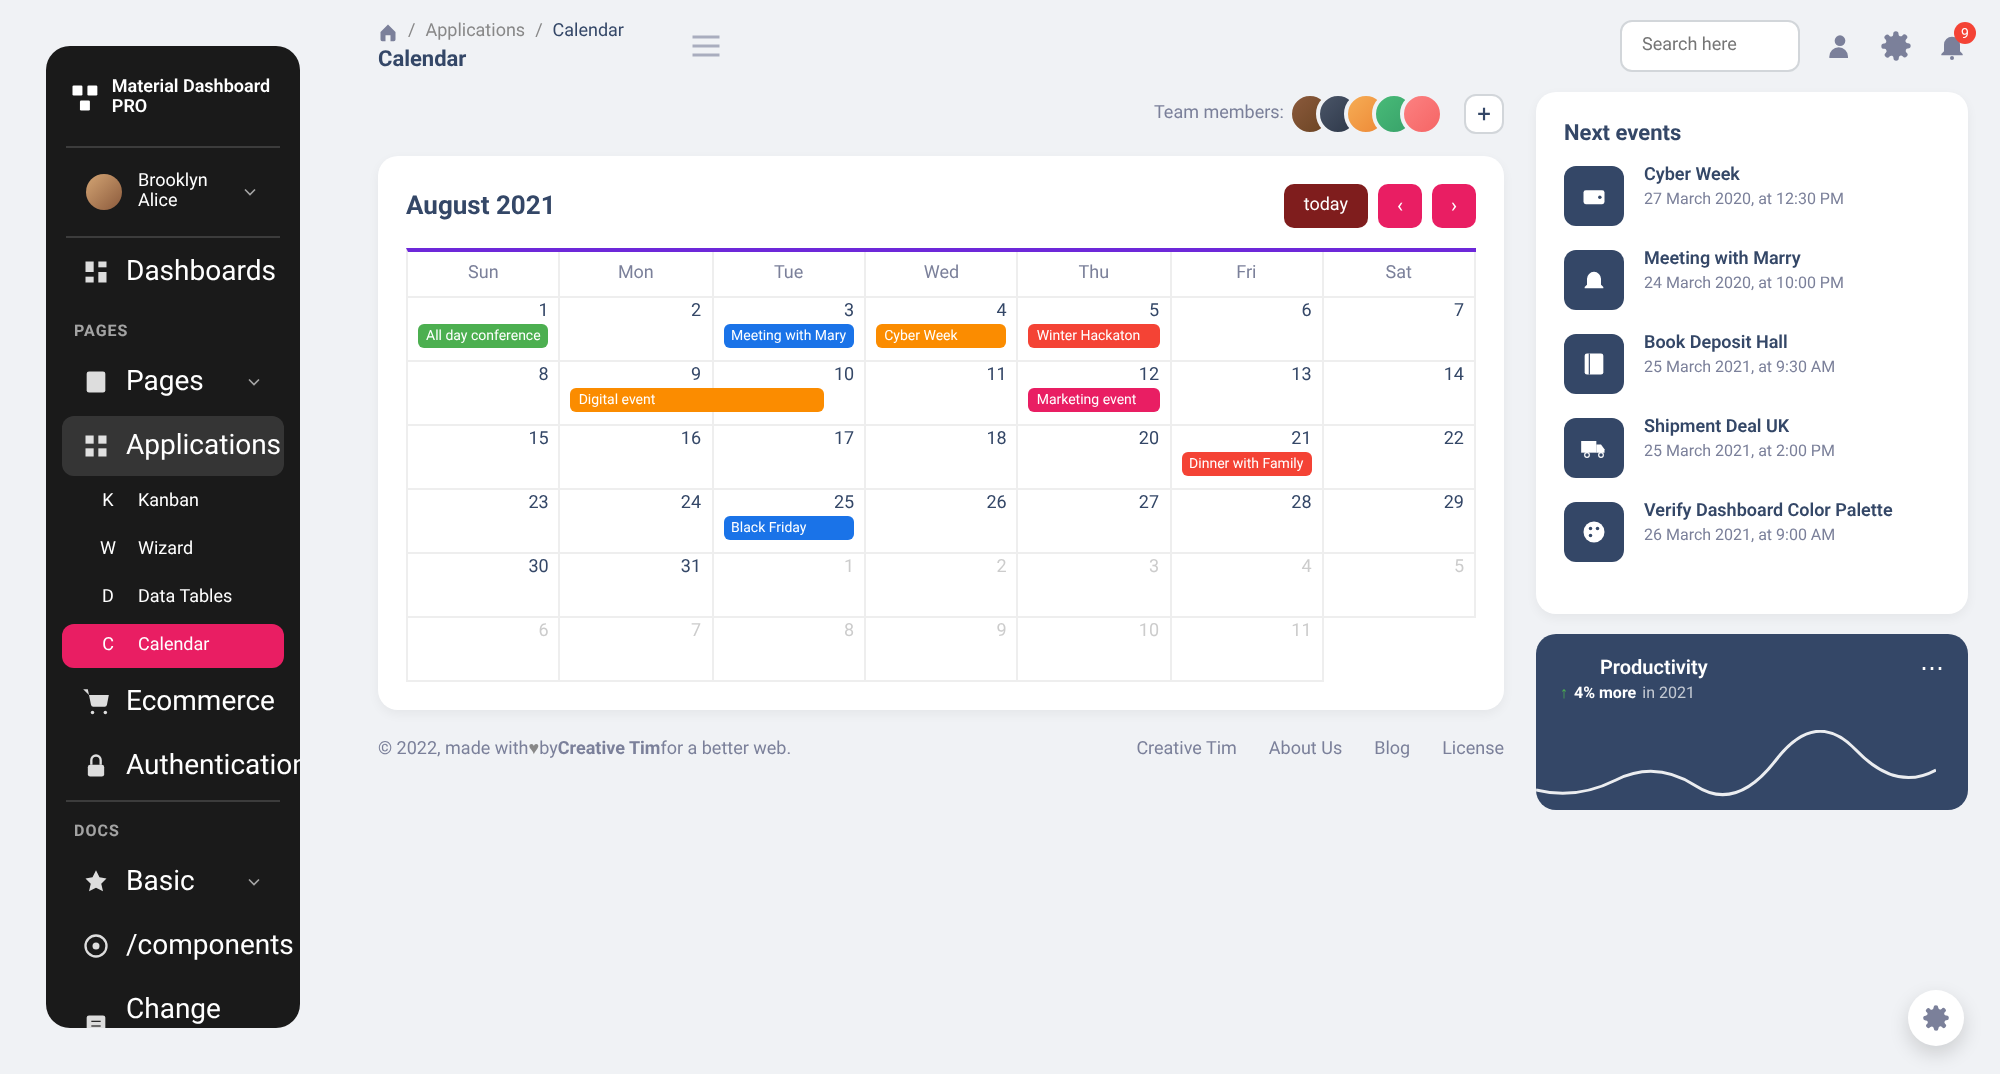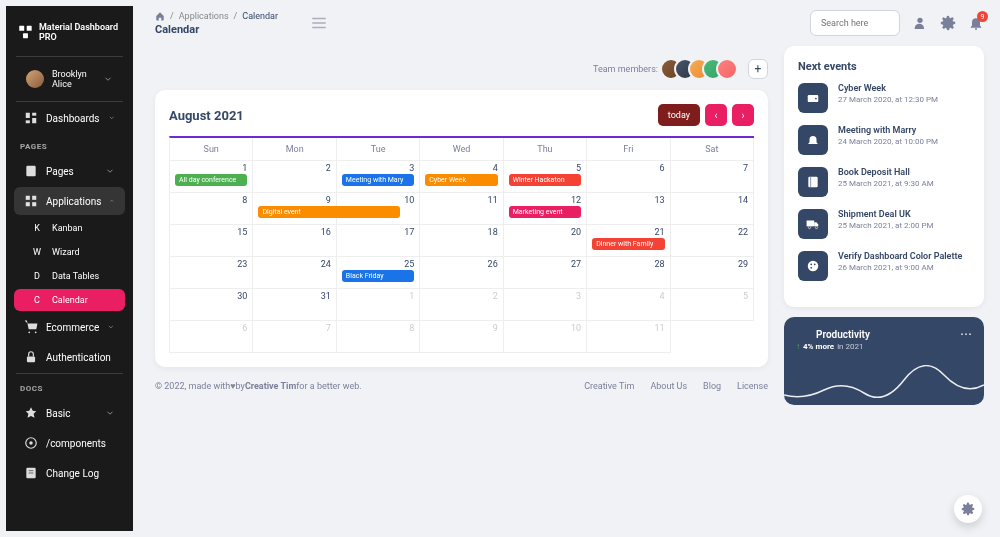--- a/index.html
+++ b/index.html
@@ -1,29 +1,29 @@
 <!DOCTYPE html>
 <html><head>
 <meta charset="utf-8">
 <style>
 * { margin: 0; padding: 0; box-sizing: border-box; font-family: -apple-system, BlinkMacSystemFont, "Segoe UI", Roboto, sans-serif; }
 body { background: #f0f2f5; display: flex; width: 1000px; height: 537px; overflow: hidden; position: relative; }
 
 
-.sidebar { width: 127px; background: #1a1a1a; border-radius: 0; margin: 6px; padding: 10px 0; color: #fff; overflow: hidden; flex-shrink: 0; }
+.sidebar { width: 127px; background: #1a1a1a; border-radius: 12px; margin: 23px; padding: 10px 0; color: #fff; overflow: hidden; flex-shrink: 0; }
 .brand { display: flex; align-items: center; gap: 6px; padding: 6px 12px 12px; }
 .brand-icon { width: 18px; height: 18px; }
 .brand-text { font-size: 9px; font-weight: 600; }
 .divider { border: none; border-top: 1px solid rgba(255,255,255,0.15); margin: 2px 10px; }
 .user-row { display: flex; align-items: center; gap: 8px; padding: 8px 12px; margin: 4px 8px; border-radius: 6px; }
 .avatar { width: 18px; height: 18px; border-radius: 50%; background: linear-gradient(135deg,#d4a574,#8b5a3c); }
 .user-name { font-size: 9px; flex: 1; }
 .chev { width: 10px; opacity: 0.6; }
 .side-section { font-size: 8px; font-weight: 700; opacity: 0.6; padding: 8px 14px 4px; letter-spacing: 0.5px; }
-.side-item { display: flex; align-items: center; gap: 8px; padding: 7px 10px; margin: 2px 8px; border-radius: 6px; font-size: 10px; cursor: pointer; }
+.side-item { display: flex; align-items: center; gap: 8px; padding: 7px 10px; margin: 2px 8px; border-radius: 6px; font-size: 14px; cursor: pointer; }
 .side-item.highlight { background: rgba(255,255,255,0.12); }
 .side-icon { width: 14px; height: 14px; display: flex; align-items: center; justify-content: center; opacity: 0.85; }
 .side-label { flex: 1; }
 .sub-item { display: flex; align-items: center; gap: 8px; padding: 6px 10px 6px 16px; margin: 2px 8px; border-radius: 6px; font-size: 9px; cursor: pointer; }
 .sub-item.active { background: #e91e63; }
 .sub-letter { width: 14px; text-align: center; font-size: 9px; }
 
 
 .main { flex: 1; padding: 10px 16px; overflow: hidden; }
 .topbar { display: flex; align-items: center; gap: 12px; margin-bottom: 10px; }
@@ -31,22 +31,22 @@
 .breadcrumb a { color: #888; text-decoration: none; }
 .breadcrumb .current-bc { color: #344767; }
 .page-title { font-size: 11px; font-weight: 700; color: #344767; margin-top: 2px; }
 .burger { margin-left: 20px; opacity: 0.6; }
 .spacer { flex: 1; }
 .search { border: 1px solid #d2d6da; border-radius: 6px; padding: 7px 10px; font-size: 9px; width: 90px; color: #888; background: #fff; margin-left: 28px; }
 .top-icon { width: 16px; height: 16px; color: #7b809a; cursor: pointer; position: relative; }
 .badge { position: absolute; top: -4px; right: -4px; background: #f44335; color: #fff; border-radius: 50%; width: 11px; height: 11px; font-size: 7px; display: flex; align-items: center; justify-content: center; }
 
 .content-row { display: flex; gap: 16px; }
-.calendar-col { flex: 1; margin-top: 12px; }
-.right-col { width: 200px; }
+.calendar-col { flex: 1; }
+.right-col { width: 216px; }
 
 .team-row { display: flex; align-items: center; justify-content: flex-end; gap: 10px; margin-bottom: 10px; }
 .team-label { font-size: 9px; color: #7b809a; }
 .team-avatars { display: flex; }
 .team-av { width: 22px; height: 22px; border-radius: 50%; border: 2px solid #f0f2f5; margin-left: -8px; }
 .team-av:nth-child(1){background:linear-gradient(135deg,#8b5a3c,#6b4423);}
 .team-av:nth-child(2){background:linear-gradient(135deg,#4a5568,#2d3748);}
 .team-av:nth-child(3){background:linear-gradient(135deg,#f6ad55,#ed8936);}
 .team-av:nth-child(4){background:linear-gradient(135deg,#48bb78,#38a169);}
 .team-av:nth-child(5){background:linear-gradient(135deg,#fc8181,#f56565);}

